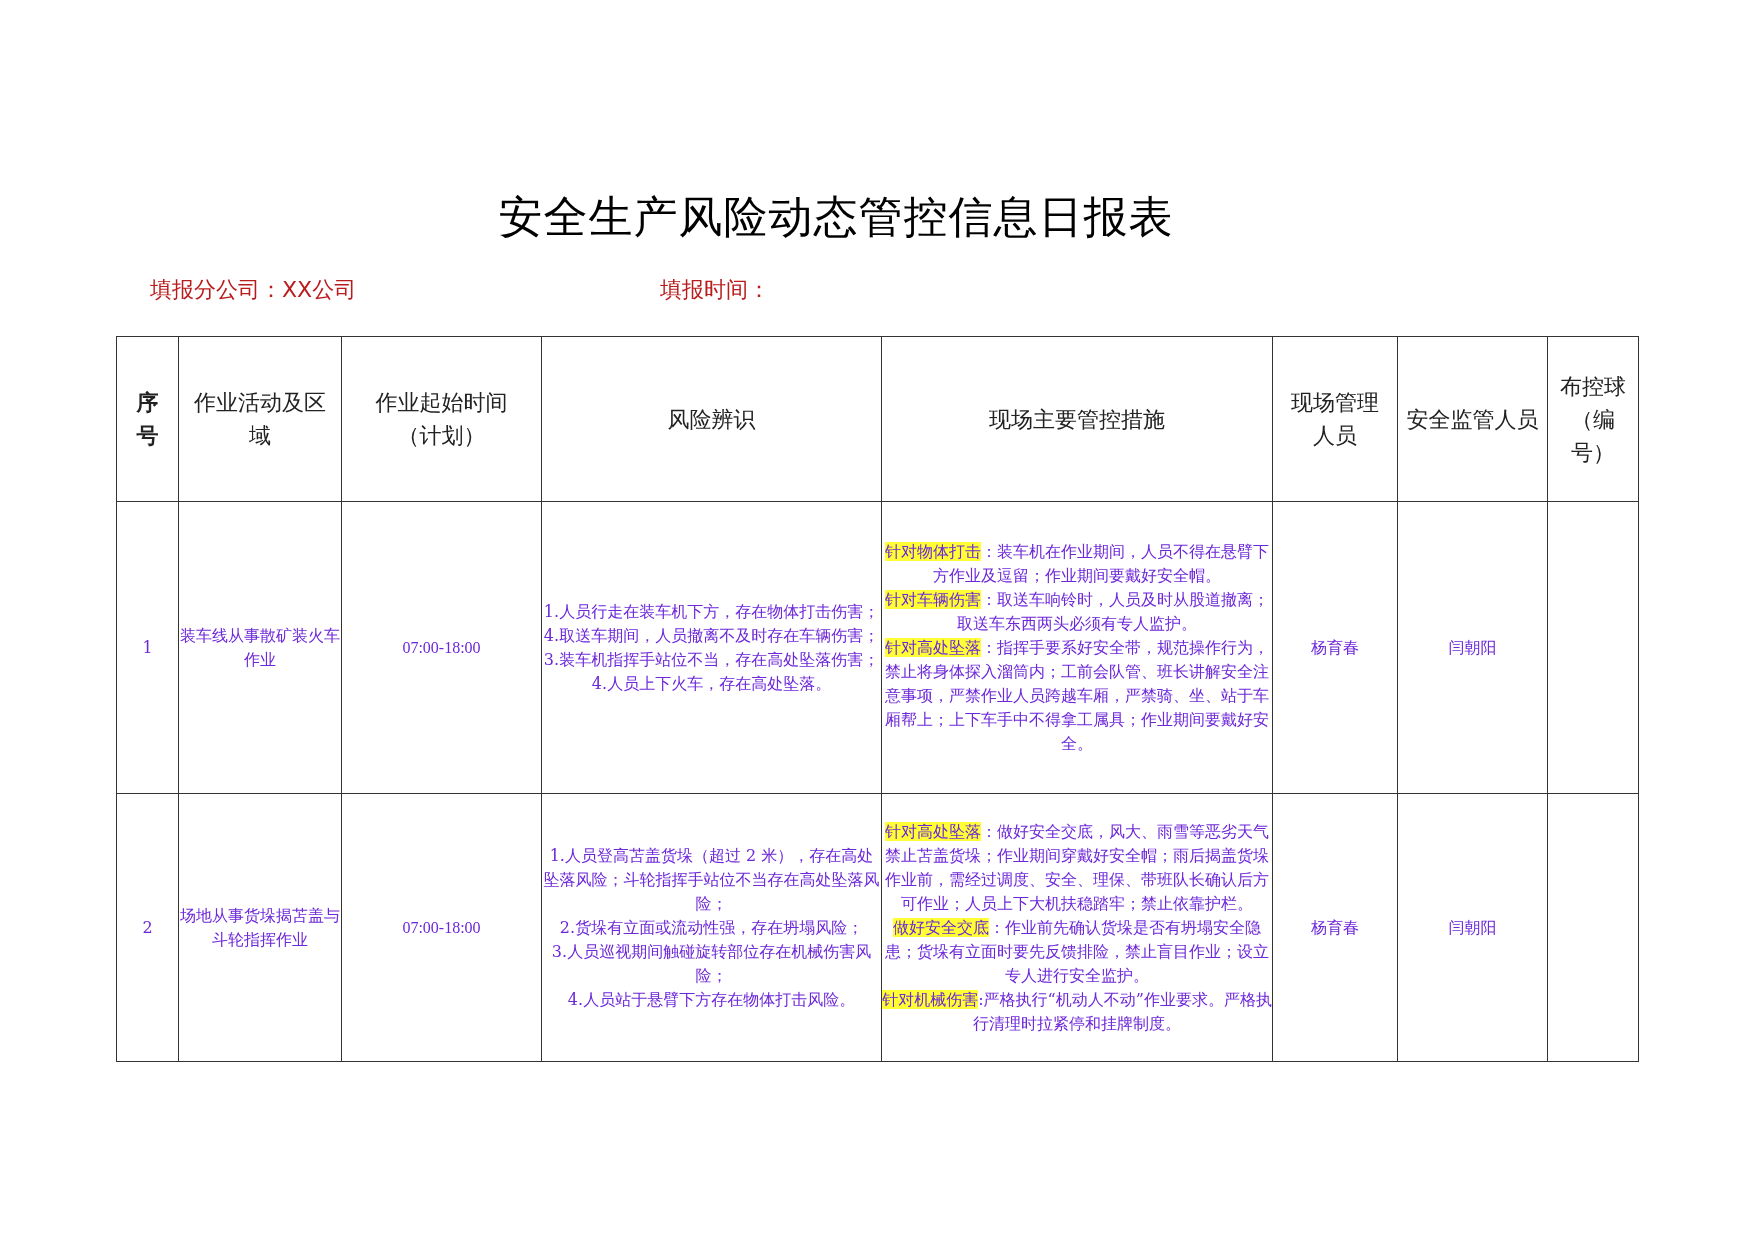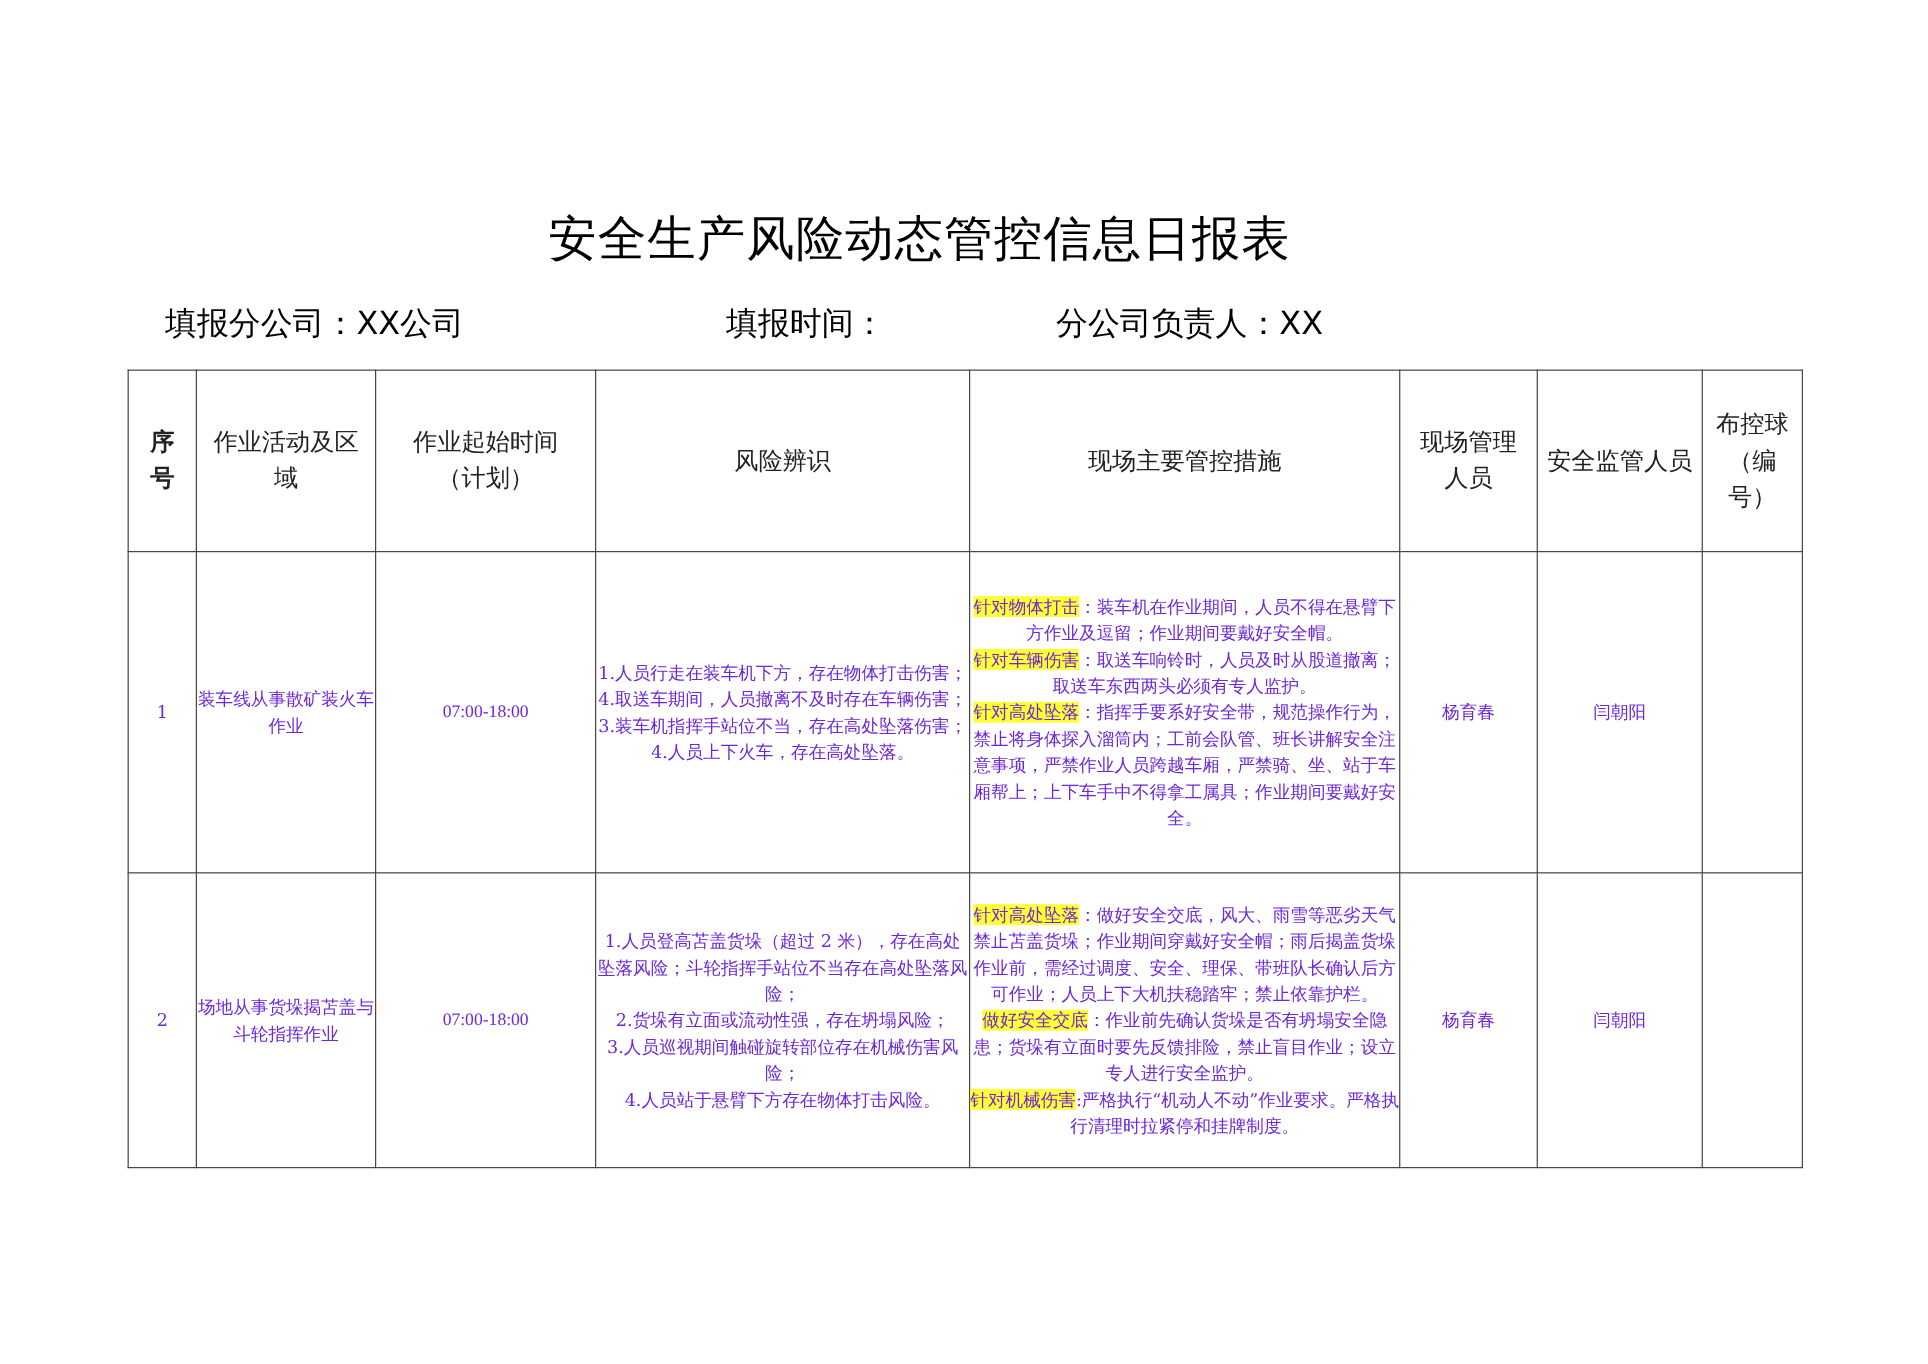--- a/index.html
+++ b/index.html
@@ -27,22 +27,22 @@
       color: #000;
       padding-left: 16px;
     }
     .meta-row {
       position: absolute;
       top: 275px;
       left: 150px;
       width: 1450px;
       height: 40px;
       font-family: "DejaVu Sans", "Liberation Sans", sans-serif;
-      font-size: 29px;
-      color: #000000;
+      font-size: 22px;
+      color: #b91c1c;
     }
     .meta-item {
       position: absolute;
       top: 0;
       white-space: nowrap;
     }
     .meta-item.company { left: 0; }
     .meta-item.time { left: 510px; }
     .meta-item.leader { left: 810px; }
 
@@ -98,21 +98,20 @@
     .measure-block { display: block; }
   </style>
 </head>
 <body>
 
 <div class="page-title">安全生产风险动态管控信息日报表</div>
 
 <div class="meta-row">
   <span class="meta-item company">填报分公司：XX公司</span>
   <span class="meta-item time">填报时间：</span>
-  <span class="meta-item leader">分公司负责人：XX</span>
 </div>
 
 <table class="report">
   <colgroup>
     <col style="width:62px">
     <col style="width:163px">
     <col style="width:200px">
     <col style="width:340px">
     <col style="width:391px">
     <col style="width:125px">

